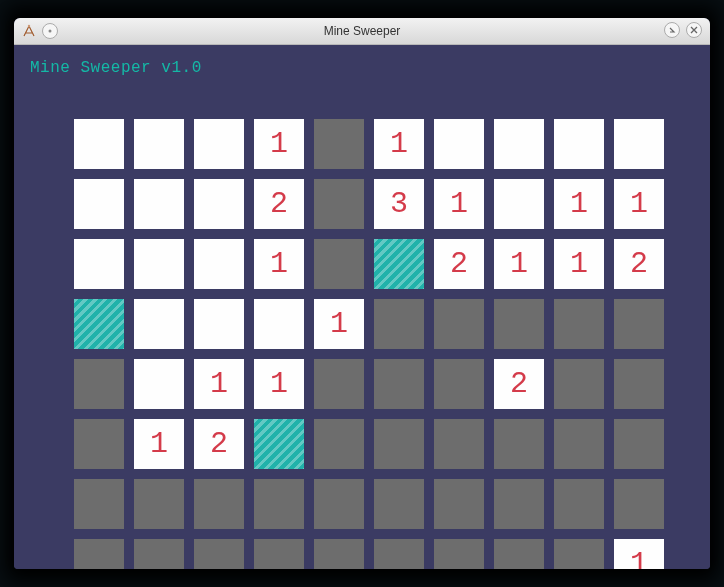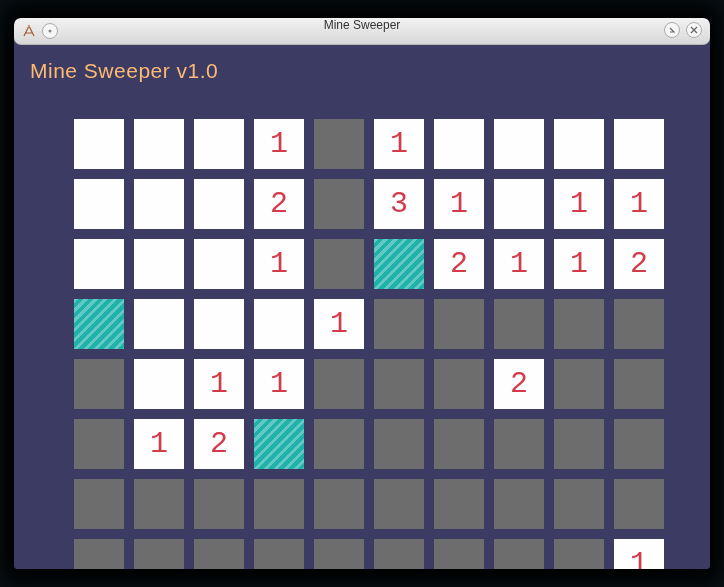--- a/index.html
+++ b/index.html
@@ -26,25 +26,25 @@
     background: #3b3b63;
     border-radius: 6px 6px 4px 4px;
     box-shadow: 0 0 18px rgba(0,0,0,0.8);
     overflow: hidden;
   }
   .titlebar {
     height: 26px;
     background: linear-gradient(#f2f2f2, #d8d8d8);
     border-bottom: 1px solid #b8b8b8;
     display: flex;
+    align-items: center;
     position: relative;
     font-family: sans-serif;
     font-size: 12px;
     color: #333;
-    border-radius: 7px;
   }
   .titlebar .left-icons {
     display: flex;
     align-items: center;
     gap: 6px;
     padding-left: 8px;
   }
   .titlebar .title {
     position: absolute;
     left: 0; right: 0;
@@ -80,24 +80,24 @@
   .app-body {
     position: relative;
     width: 100%;
     height: calc(100% - 26px);
     background: #3b3b63;
   }
   .version {
     position: absolute;
     left: 16px;
     top: 14px;
-    color: #fdba74;
-    font-size: 21px;
+    color: #14b8a6;
+    font-size: 16px;
     letter-spacing: 0.5px;
-    font-family: Liberation Sans, sans-serif;
+    font-family: Liberation Mono, monospace;
   }
   .board {
     position: absolute;
     left: 60px;
     top: 74px;
     display: grid;
     grid-template-columns: repeat(10, 50px);
     grid-auto-rows: 50px;
     gap: 10px;
   }

